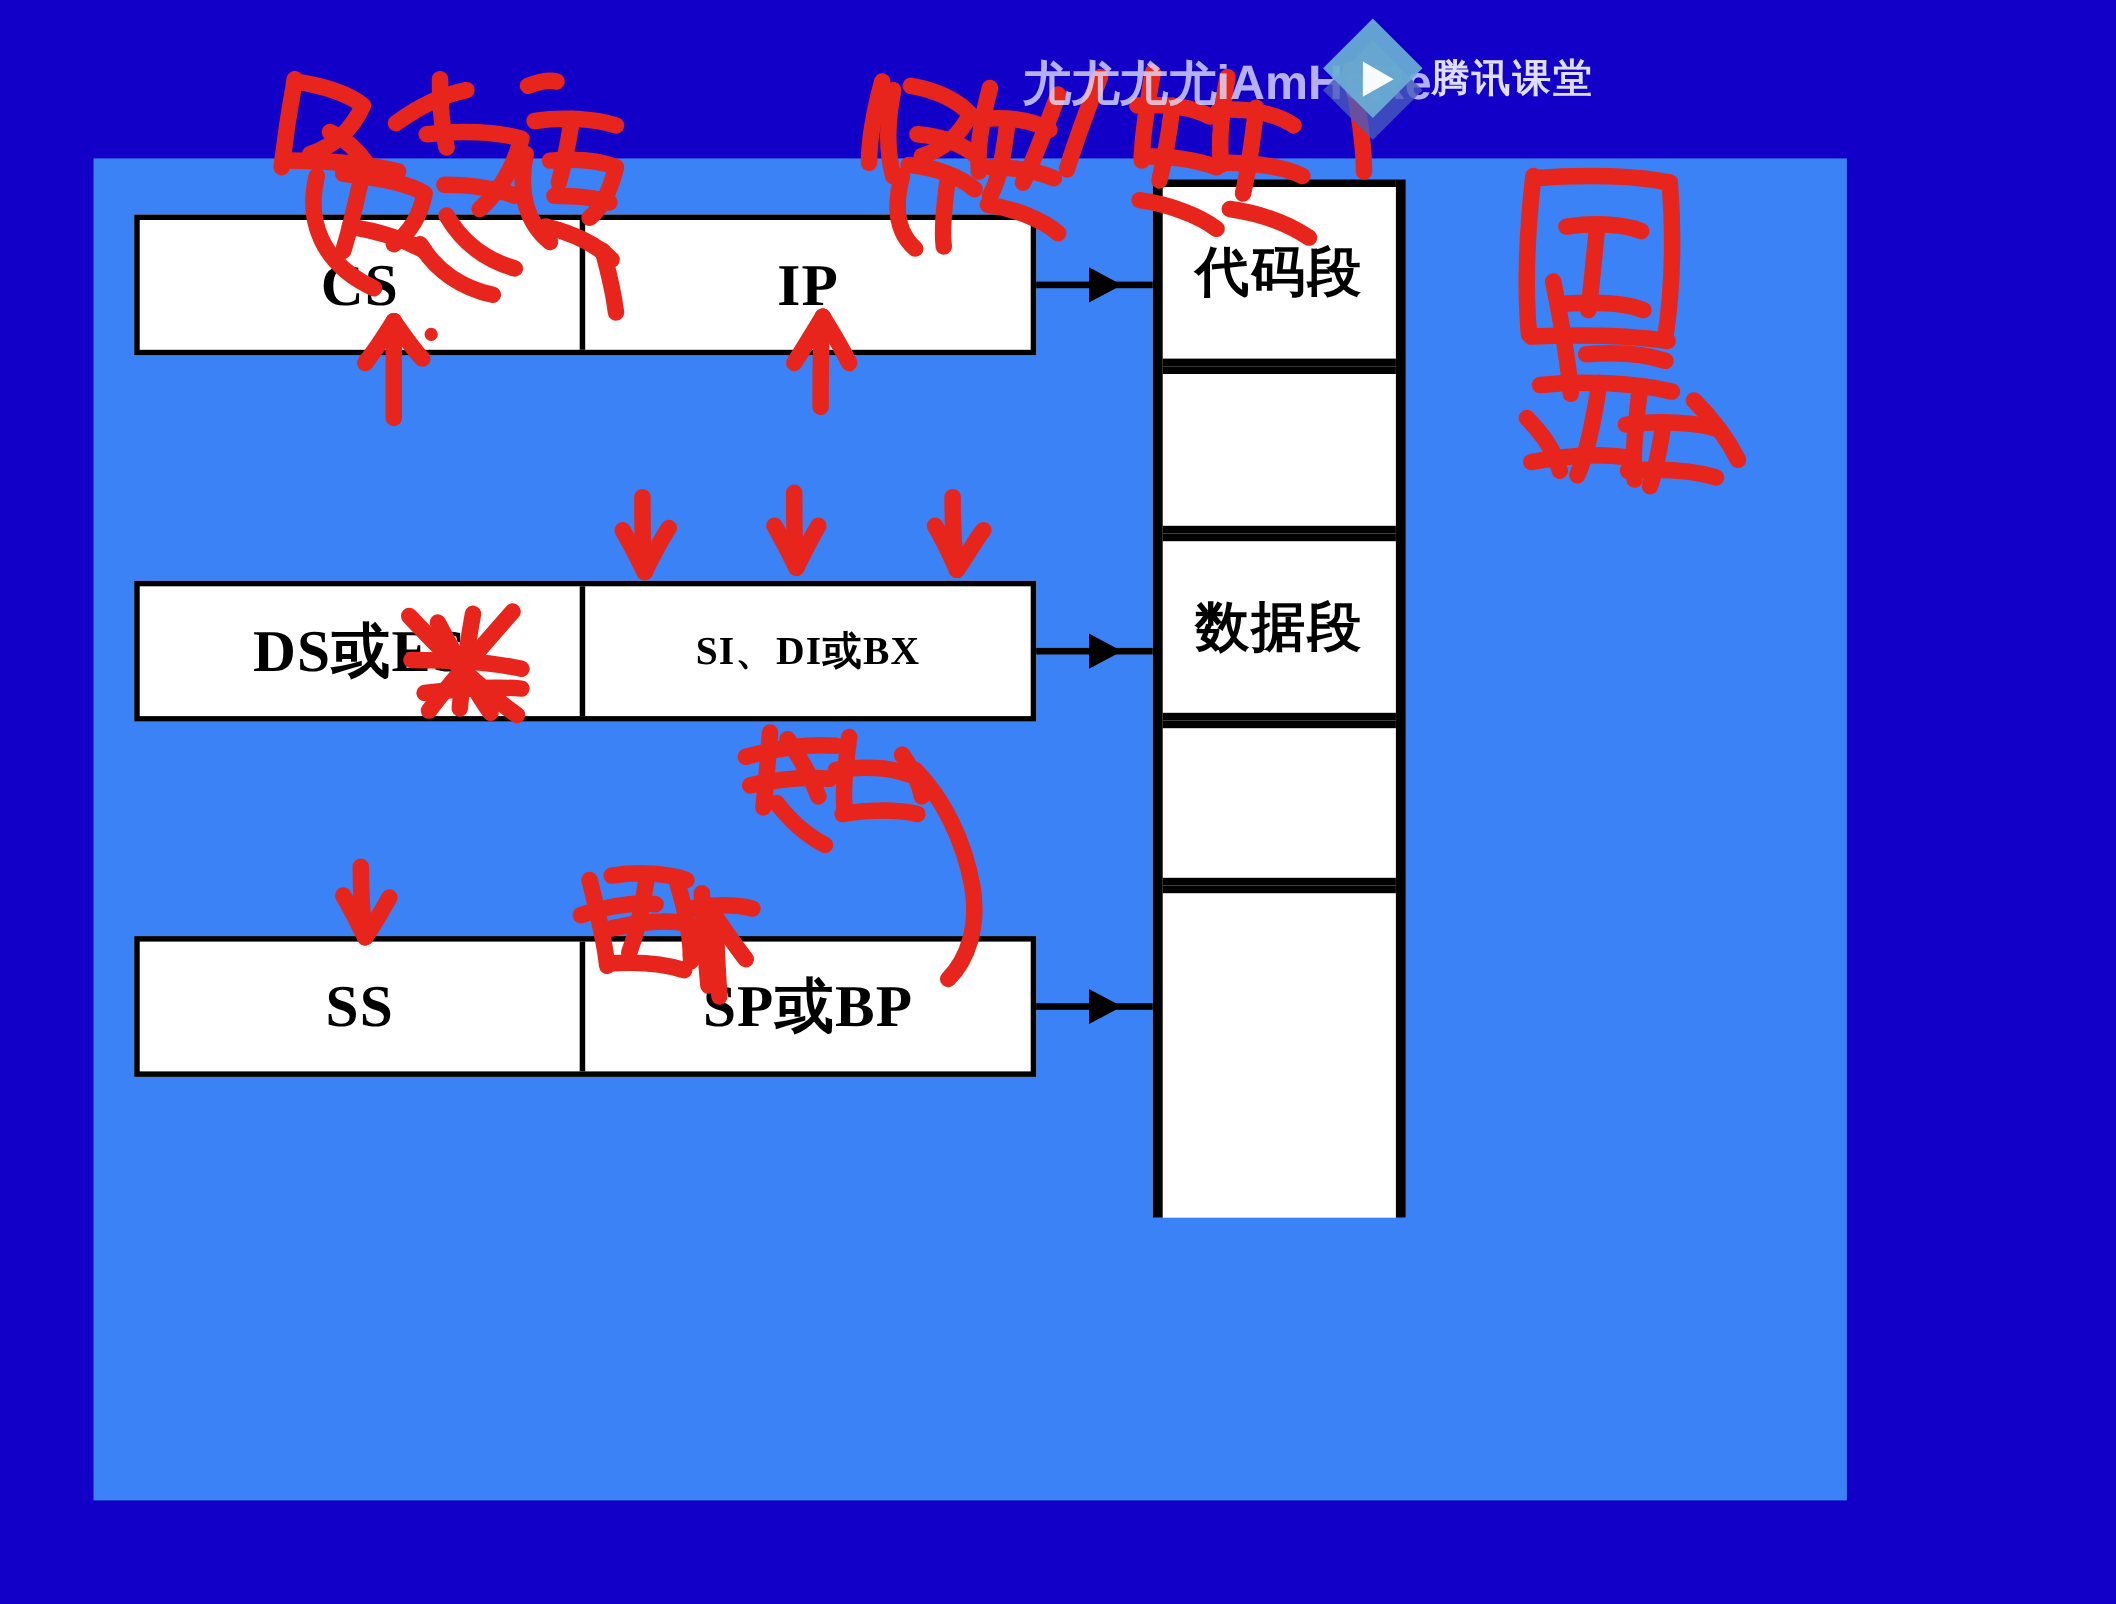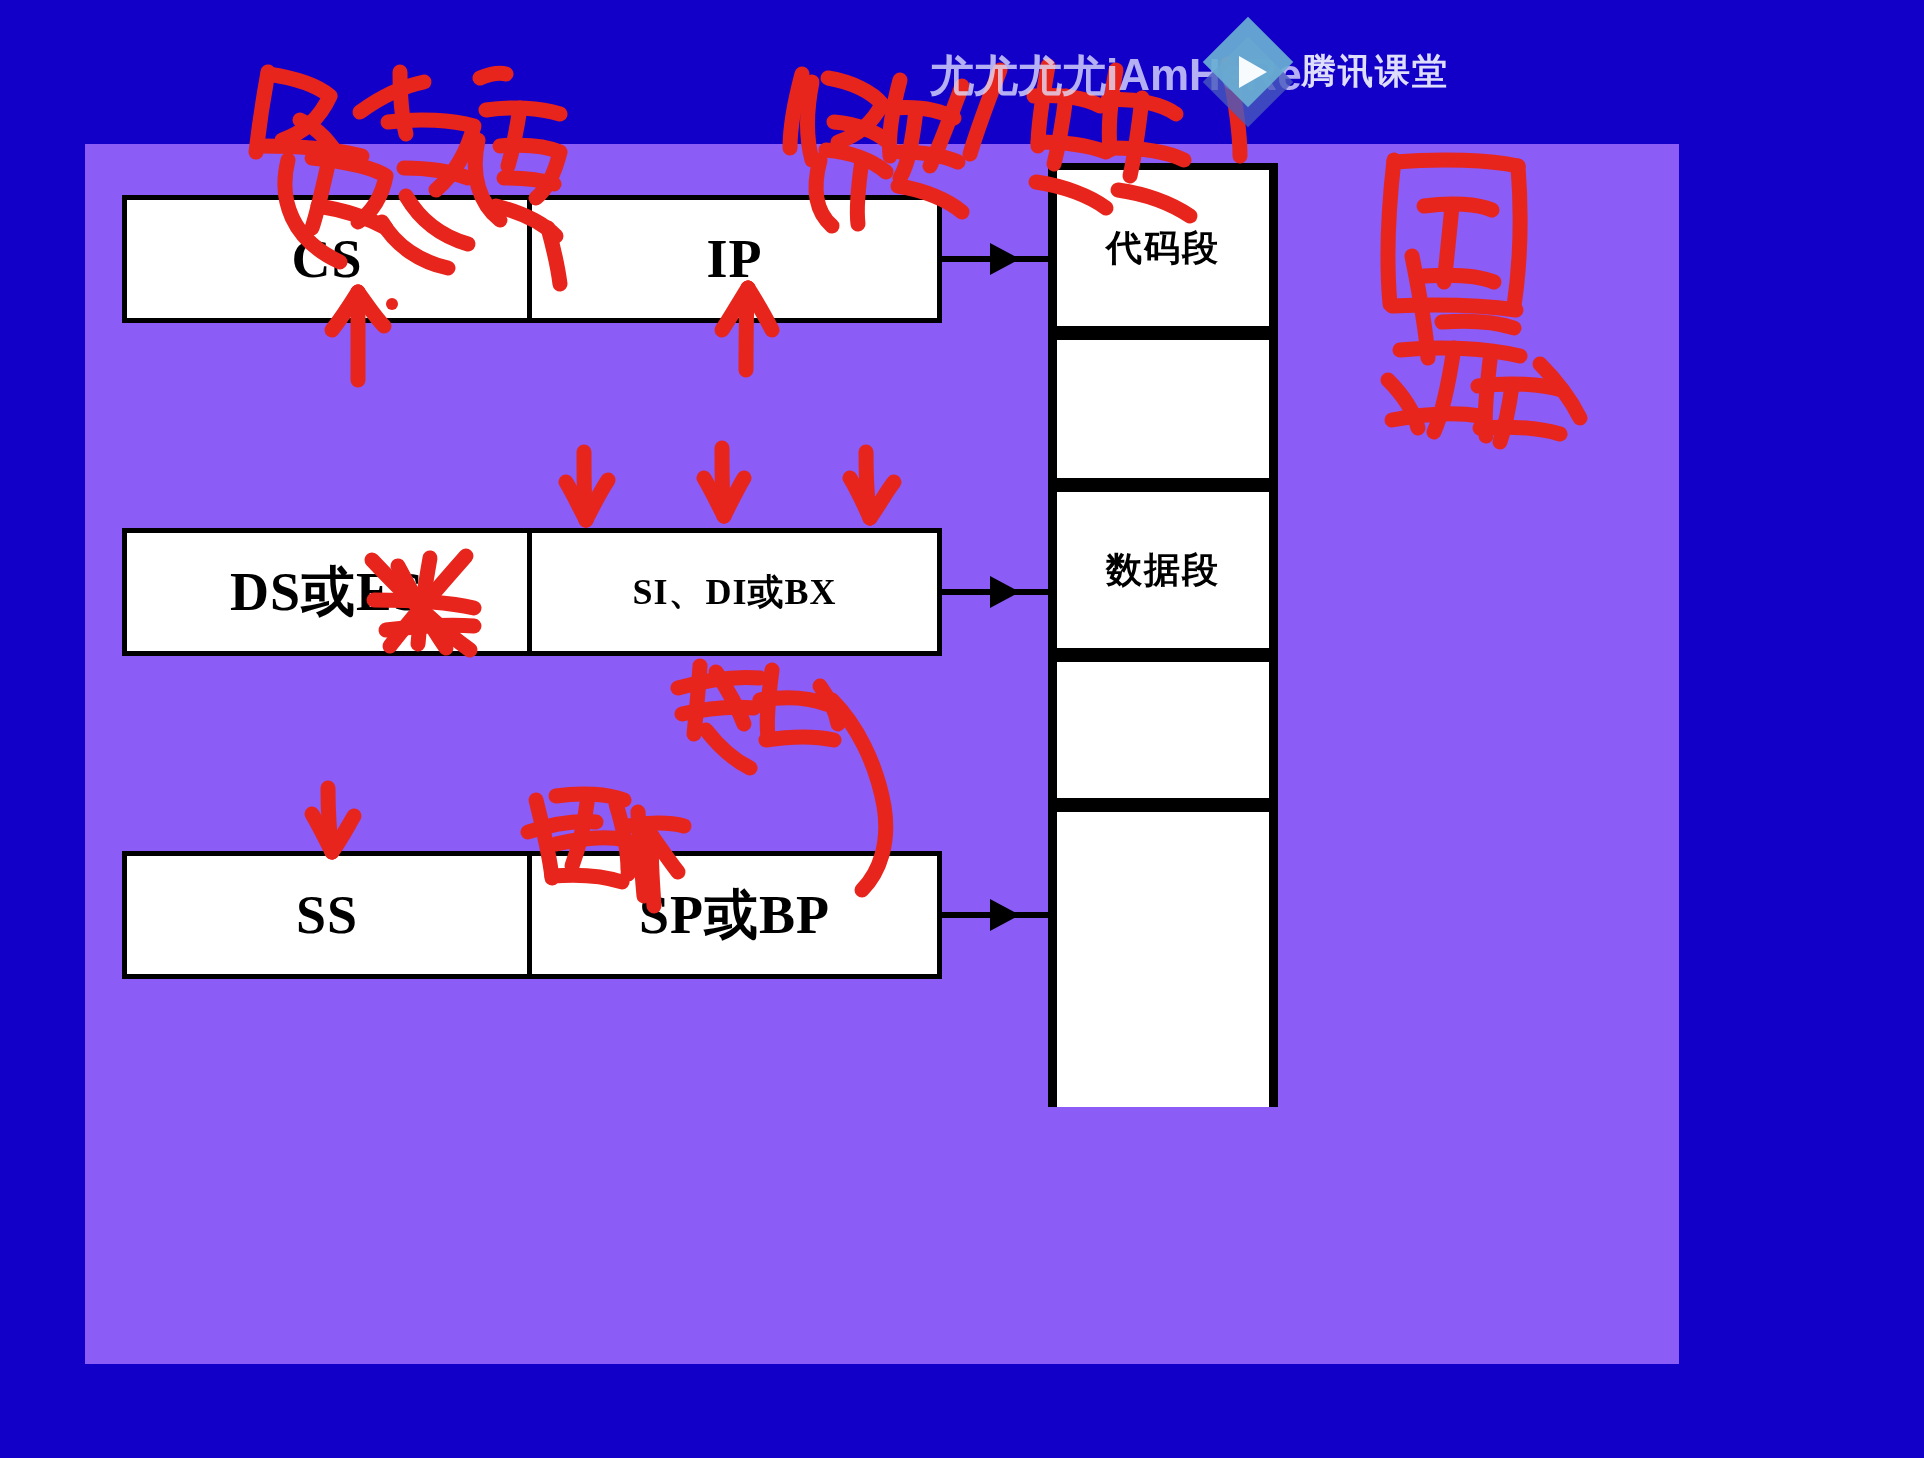--- a/index.html
+++ b/index.html
@@ -8,21 +8,21 @@
     width:1924px;height:1458px;
     background:#1200c8;
     overflow:hidden;
     font-family:"Liberation Serif", serif;
   }
   
   #slide{
     position:absolute;
     left:85px; top:144px;
     width:1594px; height:1220px;
-    background:#8b5cf6;
+    background:#3b82f6;
   }
   
   .regrow{
     position:absolute;
     display:flex;
     border:5px solid #000;
     background:#fff;
     box-sizing:border-box;
   }
   .regcell{
@@ -61,21 +61,21 @@
     box-sizing:border-box;
     background:#fff;
   }
   .memcell{
     box-sizing:border-box;
     border-top:7px solid #000;
     border-bottom:7px solid #000;
     display:flex;align-items:center;justify-content:center;
     font-family:"Liberation Sans", sans-serif;
     font-weight:700;
-    font-size:36px;
+    font-size:49px;
     color:#000;
     letter-spacing:2px;
   }
   
   #ink{position:absolute;left:0;top:0;width:1924px;height:1458px;pointer-events:none;}
 
   
   #wm-user{
     position:absolute;
     left:930px; top:46px;

